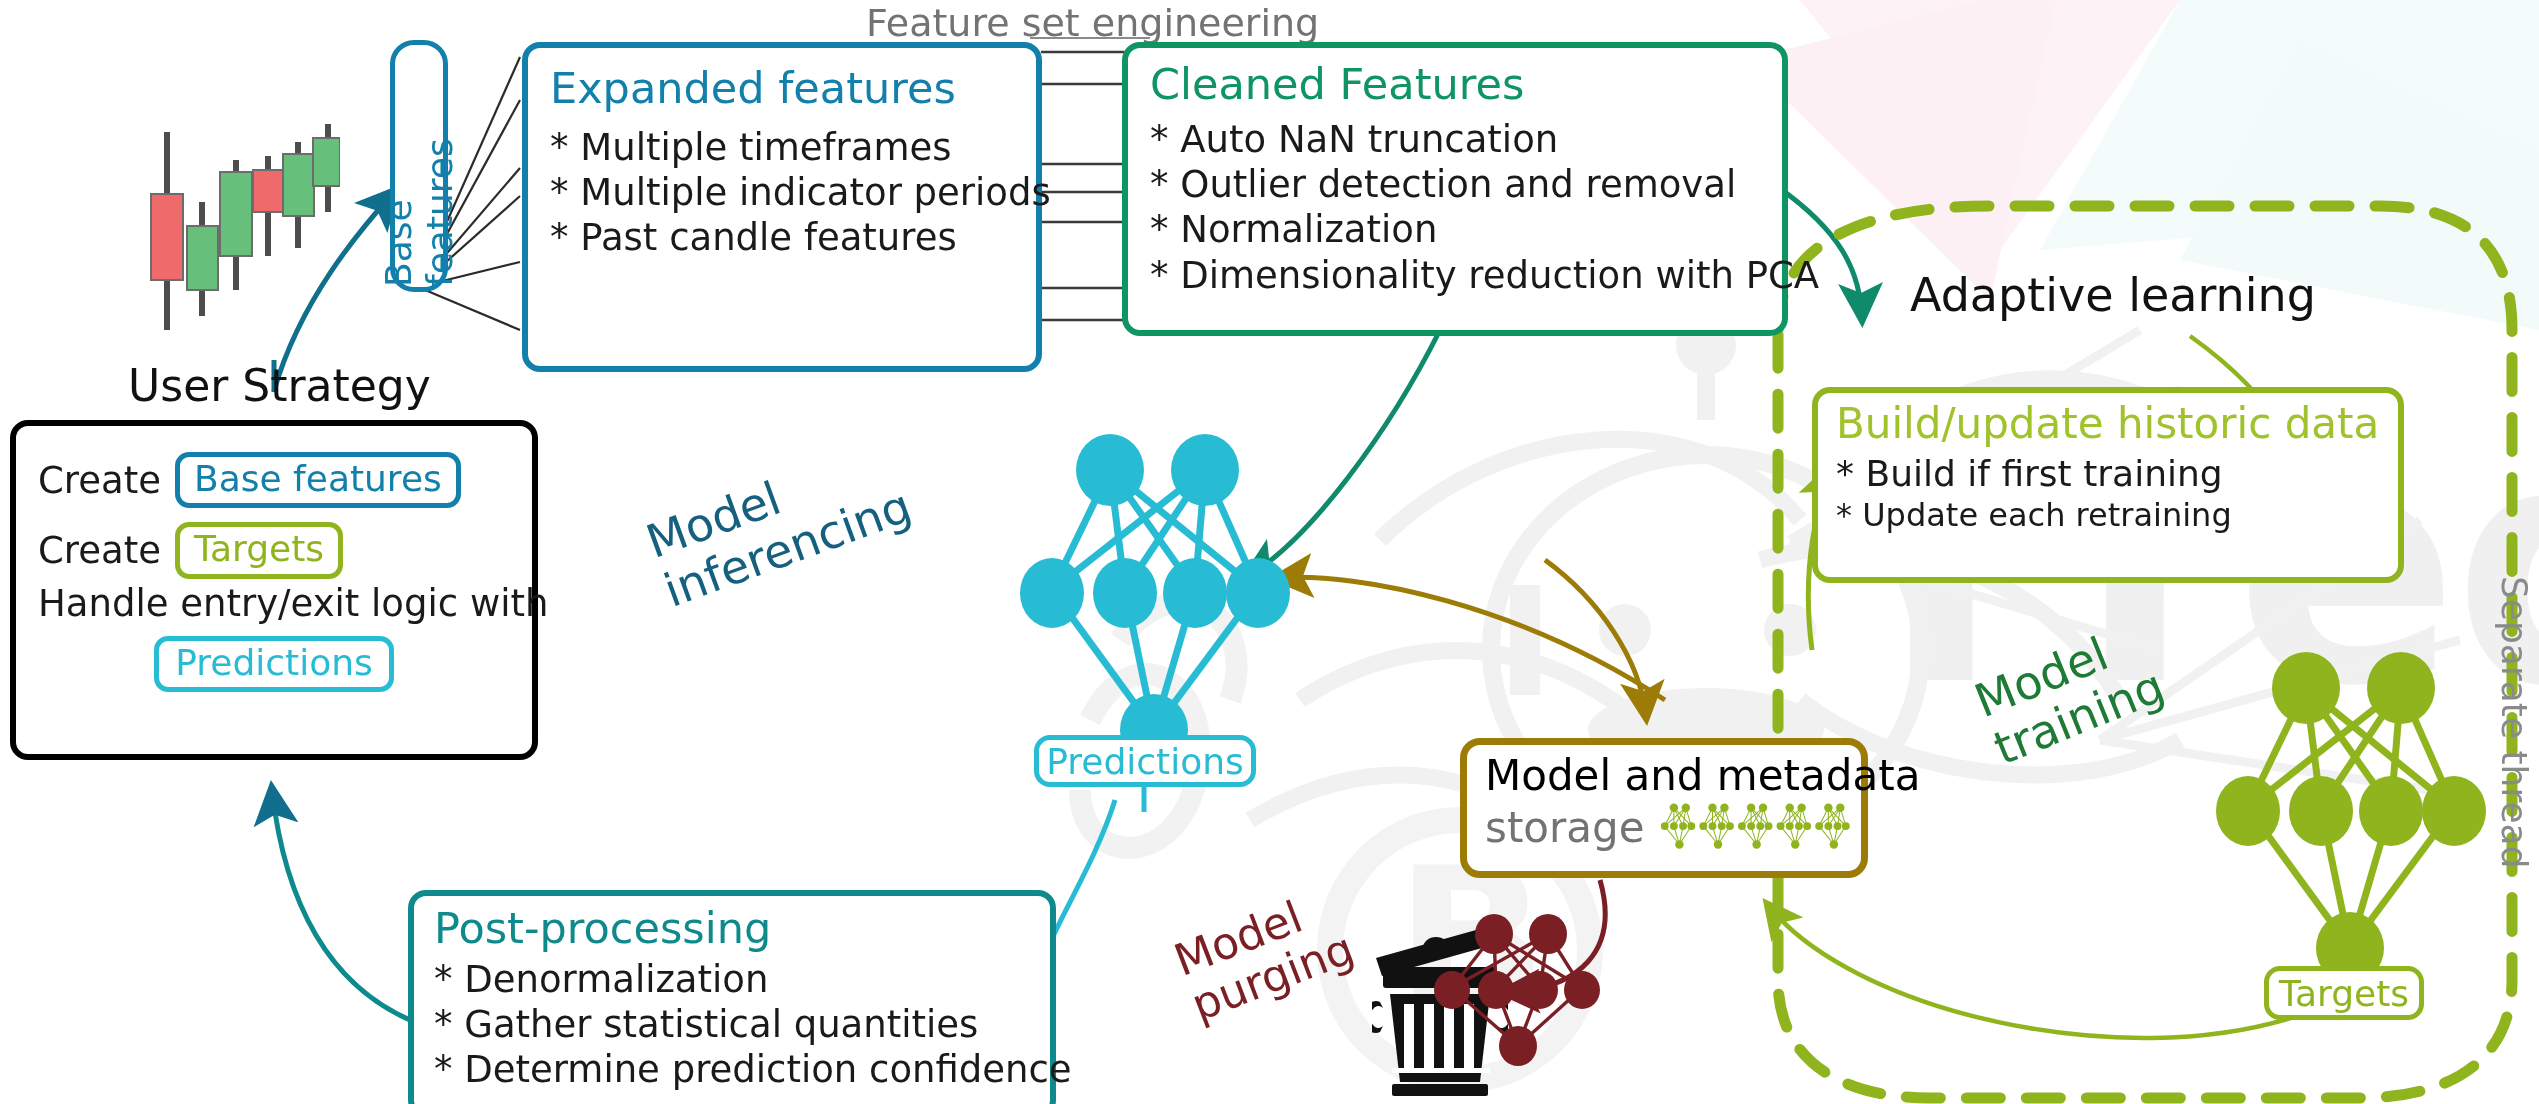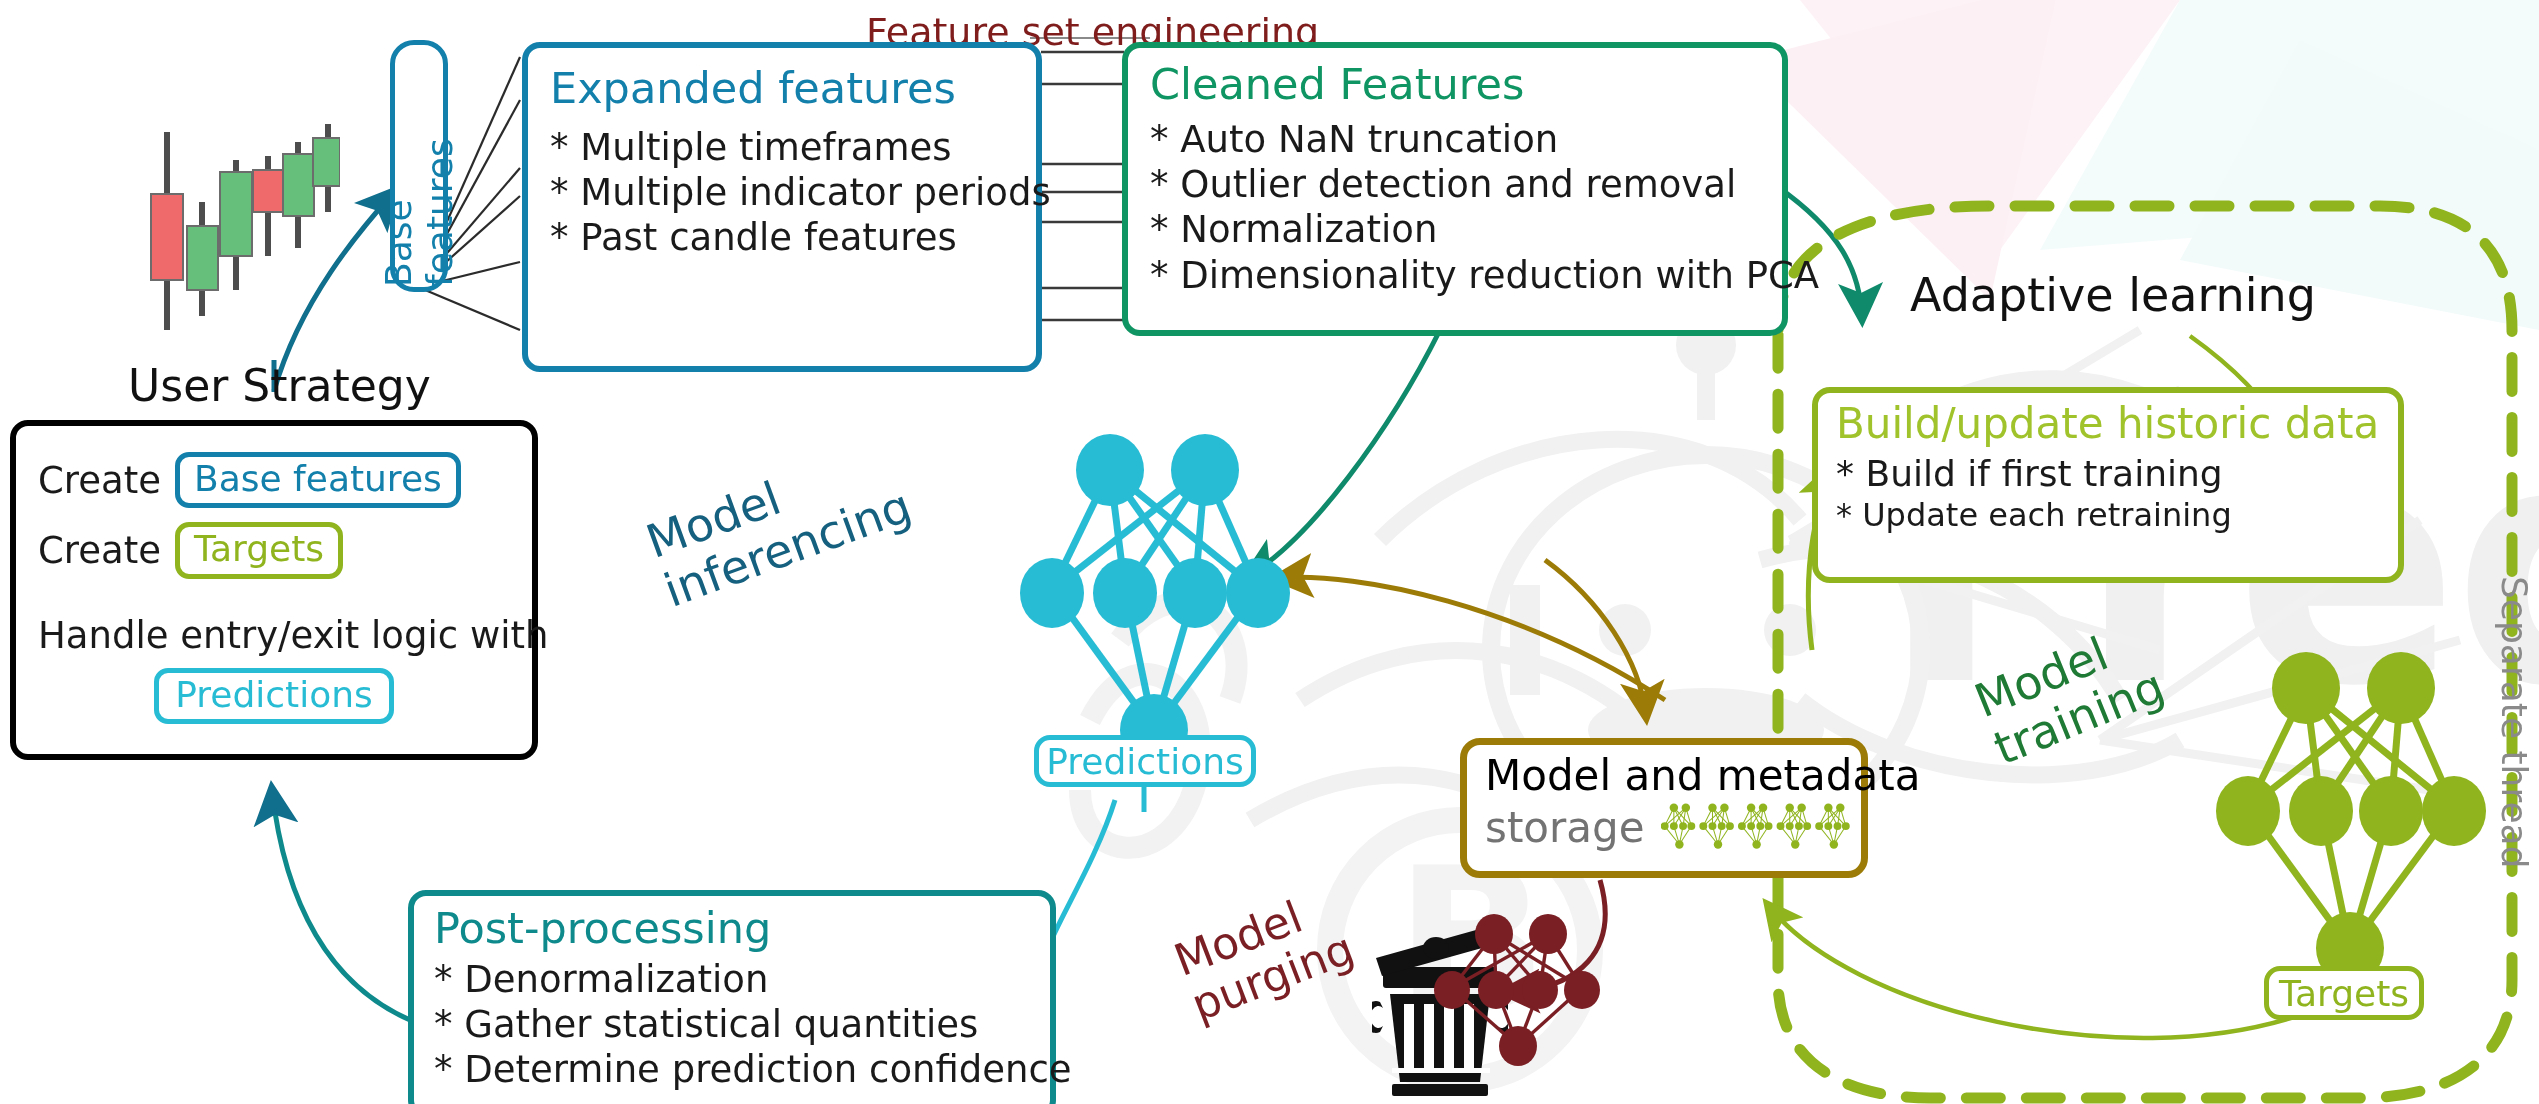--- a/index.html
+++ b/index.html
@@ -175,21 +175,21 @@
       <rect x="113" y="50" width="31" height="42" fill="#ef6a6a"></rect>
       <rect x="143" y="34" width="31" height="62" fill="#67bf7c"></rect>
       <rect x="173" y="18" width="27" height="48" fill="#67bf7c"></rect>
     </g>
   </svg>
 
   <div class="pill" style="left:390px;top:40px;width:58px;height:252px;border:5px solid #1380ac;border-radius:24px;">
     <span class="vert" style="color:#1380ac;font-size:36px;transform:rotate(180deg);">Base features</span>
   </div>
 
-  <div class="hdr" style="left:866px;top:10px;color:#7f1d1d;font-size:38px;">Feature set engineering</div>
+  <div class="hdr" style="left:866px;top:1px;color:#737373;font-size:38px;">Feature set engineering</div>
 
   <div class="node rbox" style="left:522px;top:42px;width:520px;height:330px;border-width:6px;border-color:#1380ac;">
     <div class="ttl" style="color:#1380ac;margin:18px 0 14px 22px;">Expanded features</div>
     <div class="bul" style="margin-left:22px;">* Multiple timeframes</div>
     <div class="bul" style="margin-left:22px;">* Multiple indicator periods</div>
     <div class="bul" style="margin-left:22px;">* Past candle features</div>
   </div>
 
   <div class="node rbox" style="left:1122px;top:42px;width:666px;height:294px;border-width:6px;border-color:#0f9463;">
     <div class="ttl" style="color:#0f9463;margin:14px 0 10px 22px;">Cleaned Features</div>
@@ -209,21 +209,21 @@
         <span>Base features</span>
       </span>
     </div>
     <div style="display:flex;align-items:center;margin:14px 0 0 22px;gap:14px;">
       <span class="bul">Create</span>
       <span style="border:5px solid #8fb41e;border-radius:14px;padding:1px 14px 4px;
                    color:#8fb41e;font-size:36px;line-height:1.15;">
         <span>Targets</span>
       </span>
     </div>
-    <div class="bul" style="margin:34px 0 0 22px;">Handle entry/exit logic with</div>
+    <div class="bul" style="margin:2px 0 0 22px;">Handle entry/exit logic with</div>
     <div style="display:flex;justify-content:center;margin-top:10px;">
       <span style="border:5px solid #28bcd4;border-radius:14px;padding:1px 16px 4px;
                    color:#28bcd4;font-size:36px;line-height:1.15;">
         <span>Predictions</span>
       </span>
     </div>
   </div>
 
   <div class="rot-label" style="left:640px;top:520px;transform:rotate(-20deg);color:#15607f;font-size:46px;line-height:1.12;">
     <div>Model</div>

